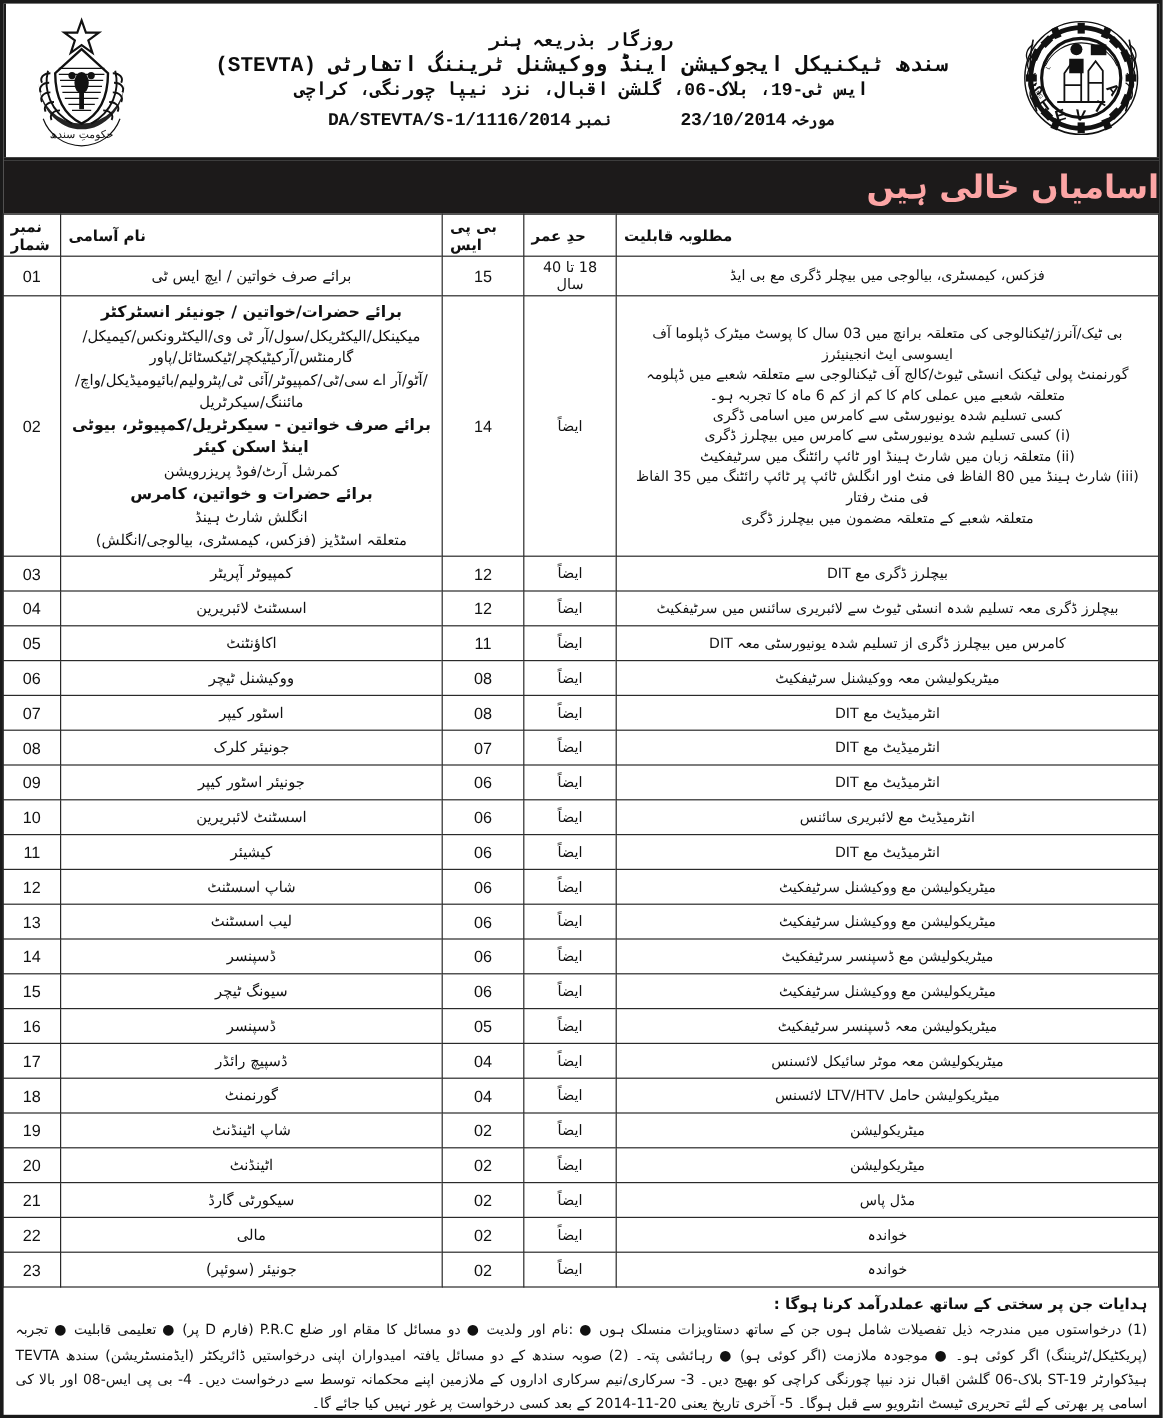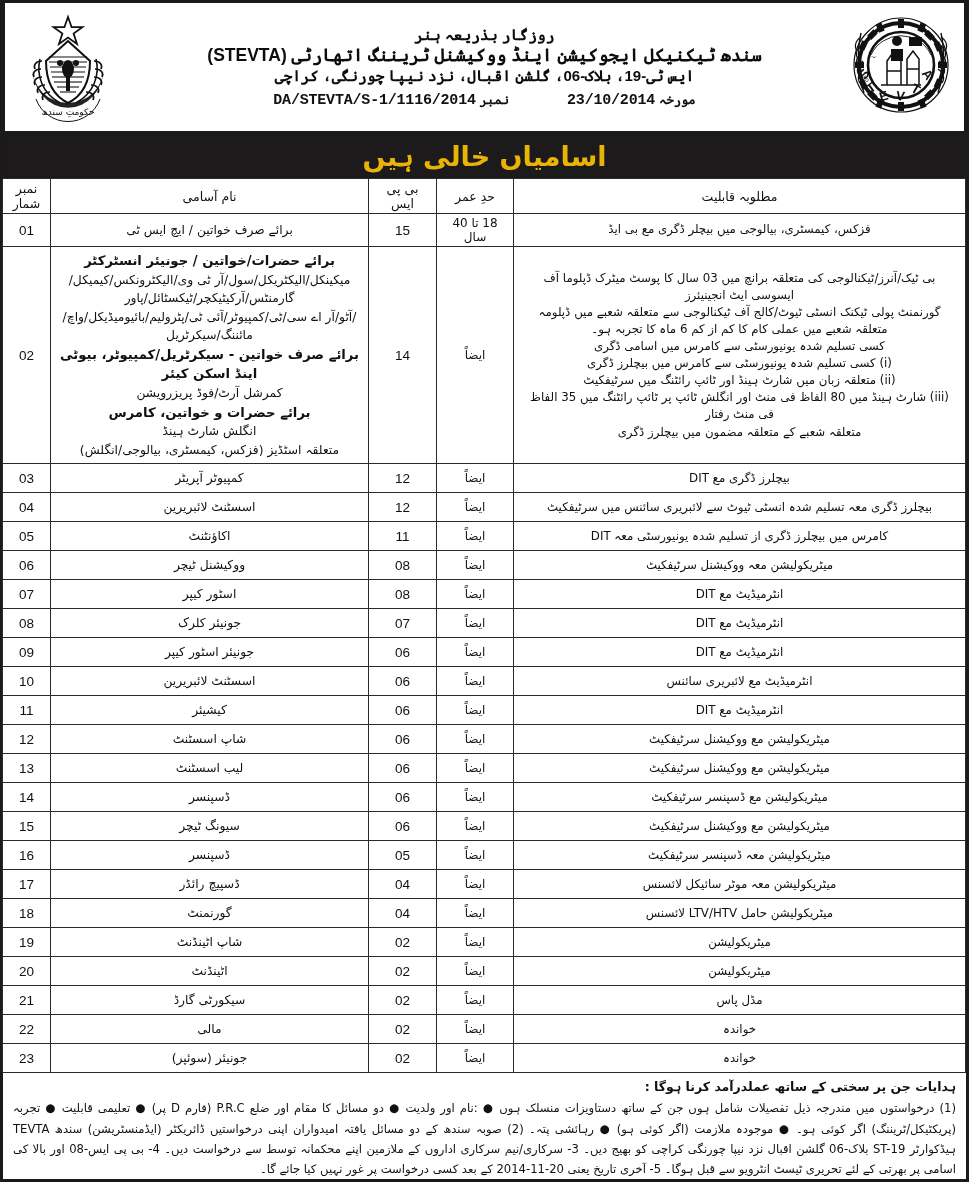--- a/index.html
+++ b/index.html
@@ -32,44 +32,44 @@
   .logo-right{border-right:2px solid #1a1a1a;}
   .header-center{
     flex:1 1 auto;
     display:flex;flex-direction:column;
     align-items:center;justify-content:center;
     padding:3px 6px 2px 6px;
     box-sizing:border-box;
   }
   .hdr-line{
     text-align:center;
-    font-family:Liberation Sans, sans-serif;
+    font-family:Liberation Mono, monospace;
     line-height:1.22;
     white-space:nowrap;
     color:#0d0d0d;
   }
   .hdr-tag{font-size:15px;font-weight:700;letter-spacing:.5px;margin-bottom:1px;}
   .hdr-org{font-size:17.5px;font-weight:700;margin-bottom:1px;}
   .hdr-addr{font-size:15px;font-weight:600;margin-bottom:3px;}
   .hdr-ref{
     display:flex;width:100%;justify-content:center;align-items:baseline;
     gap:58px;margin-top:4px;font-size:14px;font-weight:700;
   }
   .ref-grp{display:flex;align-items:baseline;gap:4px;white-space:nowrap;}
   .ref-grp .lbl{font-size:12.5px;font-weight:600;}
   .ref-grp .val{font-family:Liberation Mono, monospace;font-size:15px;font-weight:700;letter-spacing:-.2px;}
 
   
   .logo-svg{display:block;}
 
   
   .title-banner{
-    background:#1c1a1a;color:#eab308;
+    background:#1c1a1a;color:#fca5a5;
     height:44px;
-    display:flex;align-items:center;justify-content:center;
+    display:flex;align-items:center;
   }
   .title-banner span{
     font-family:"DejaVu Sans","Liberation Sans",sans-serif;
     font-size:27px;font-weight:700;letter-spacing:1px;
   }
 
   
   .intro{
     padding:5px 12px 4px 12px;
     text-align:right;
@@ -85,22 +85,22 @@
     width:100%;border-collapse:collapse;table-layout:fixed;
     font-family:"DejaVu Sans","Liberation Sans",sans-serif;
   }
   table.vac th,table.vac td{
     border:1px solid #2a2a2a;
     padding:2px 6px;
     vertical-align:middle;
     box-sizing:border-box;
   }
   table.vac thead th{
-    font-size:12.5px;font-weight:400;
-    height:28px;text-align:center;
+    font-size:12.5px;font-weight:700;
+    height:28px;text-align:left;
   }
   
   col.c-qual{width:452px;}
   col.c-age{width:77px;}
   col.c-bps{width:68px;}
   col.c-post{width:318px;}
   col.c-sr{width:48px;}
 
   td.qual{text-align:center;font-size:11.8px;line-height:1.45;font-weight:500;}
   td.qual.multi{text-align:center;padding:4px 10px;}

